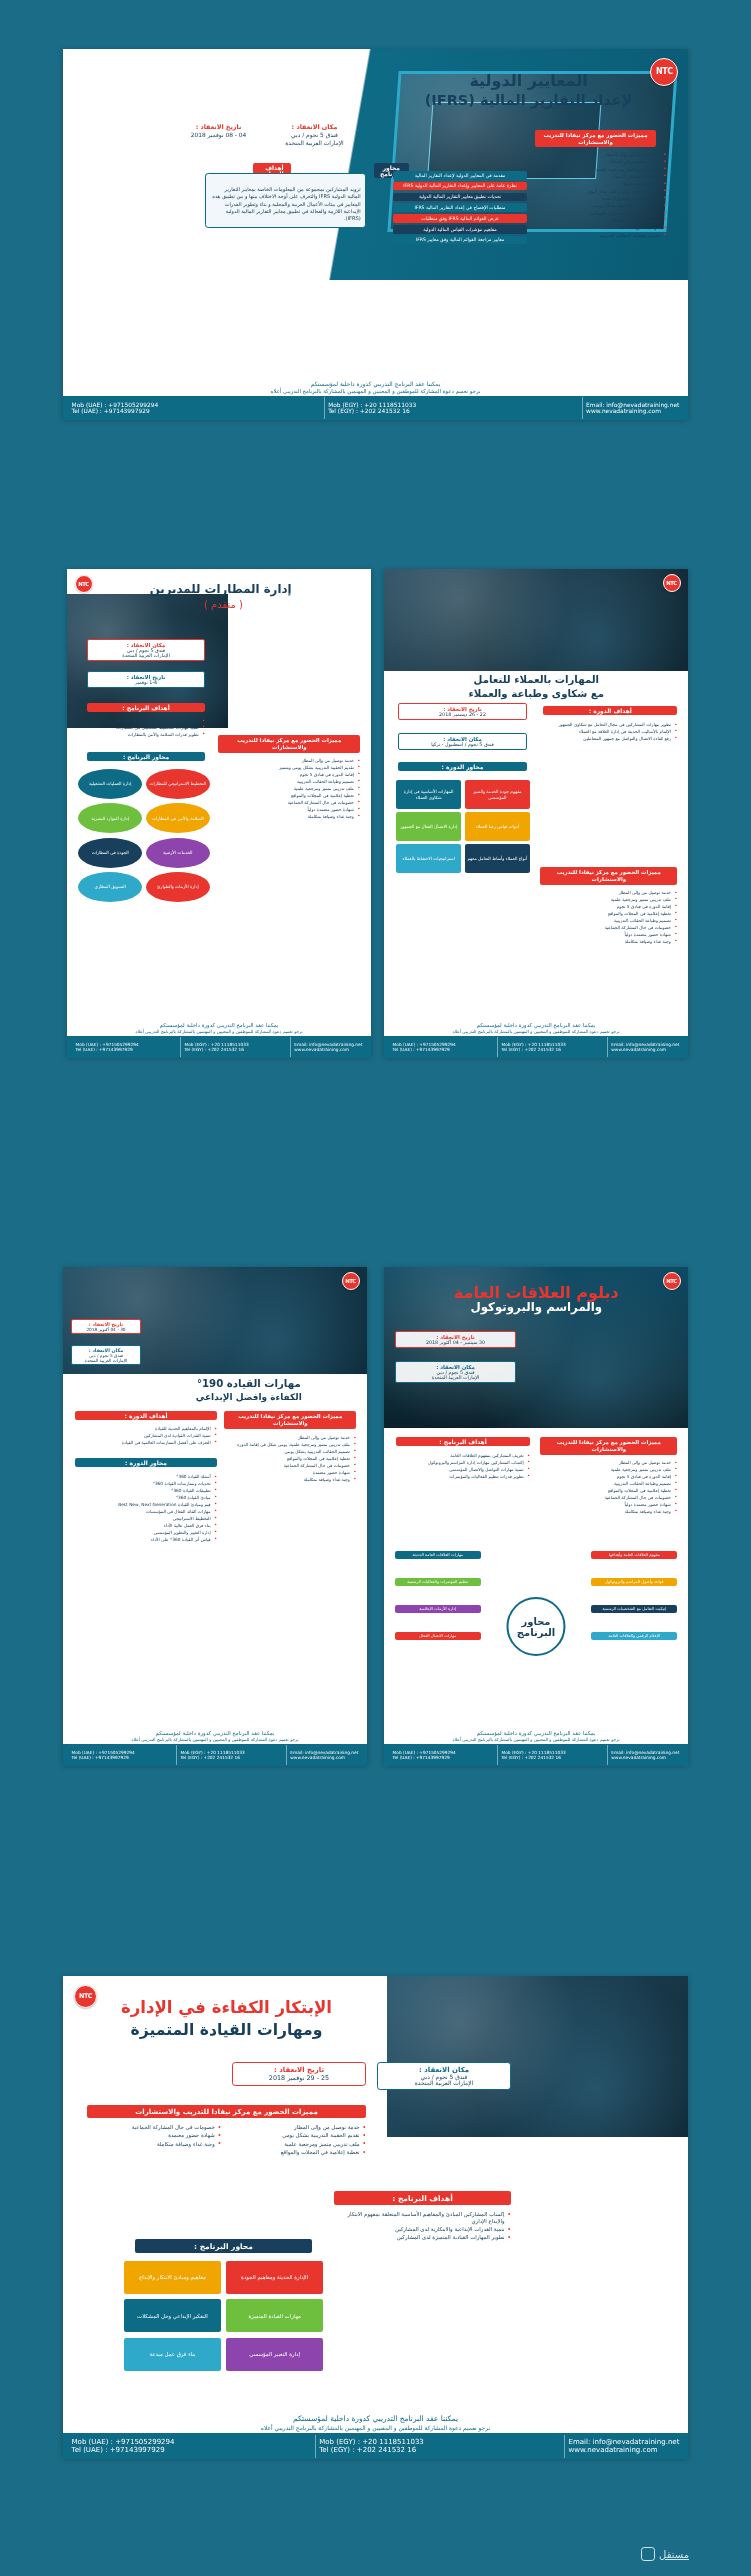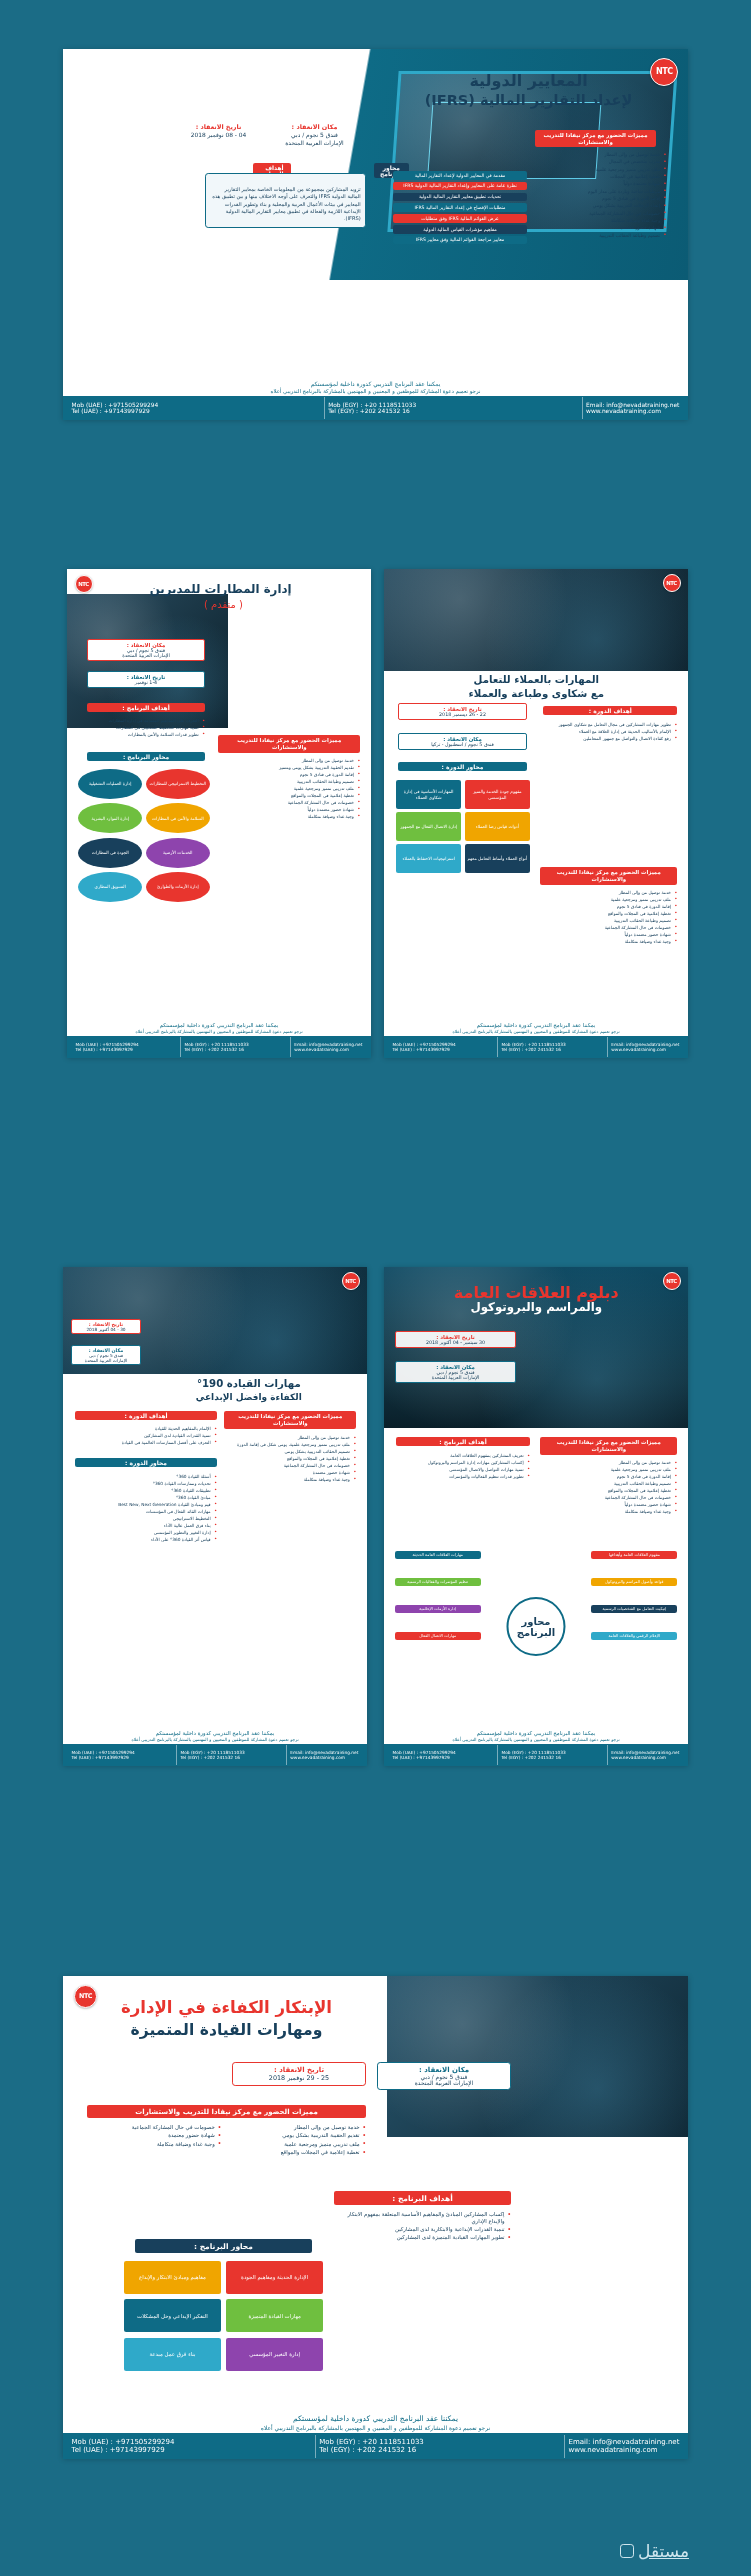--- a/index.html
+++ b/index.html
@@ -115,21 +115,21 @@
     background:
       radial-gradient(circle at 25% 30%, rgba(255,255,255,.18), transparent 45%),
       radial-gradient(circle at 70% 70%, rgba(90,180,220,.25), transparent 50%);
   }
 
   .mostaql {
     position: absolute;
     right: 63px;
     bottom: 15px;
     color: #cfe6ee;
-    font-size: 17px;
+    font-size: 10px;
     display: flex;
     align-items: center;
     gap: 4.3px;
     direction: rtl;
     text-decoration: underline;
   }
   .mostaql .m-mark {
     width: 14px; height: 14px;
     border: 1.1px solid #cfe6ee;
     border-radius: 3.2px;

